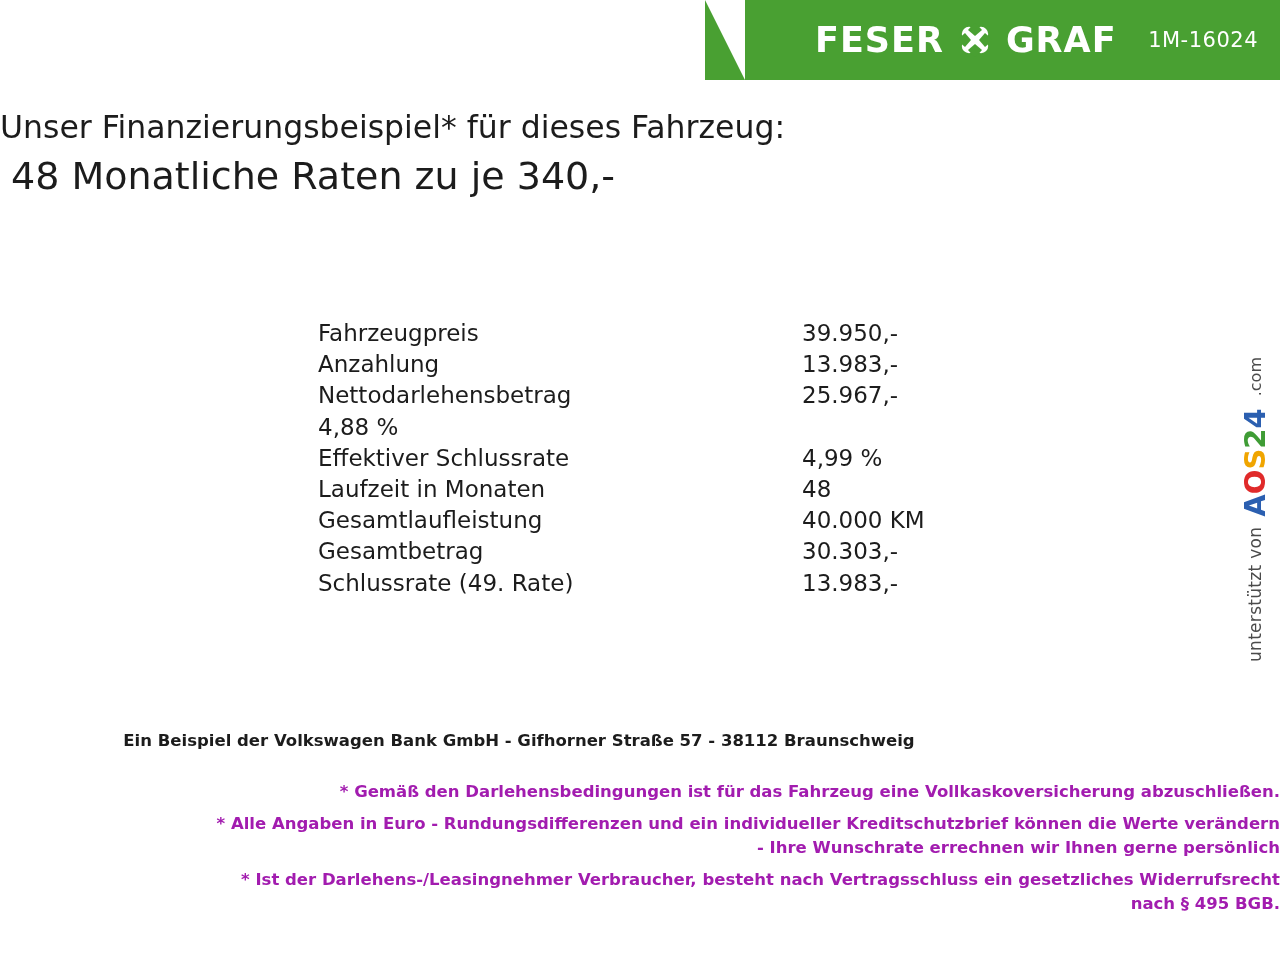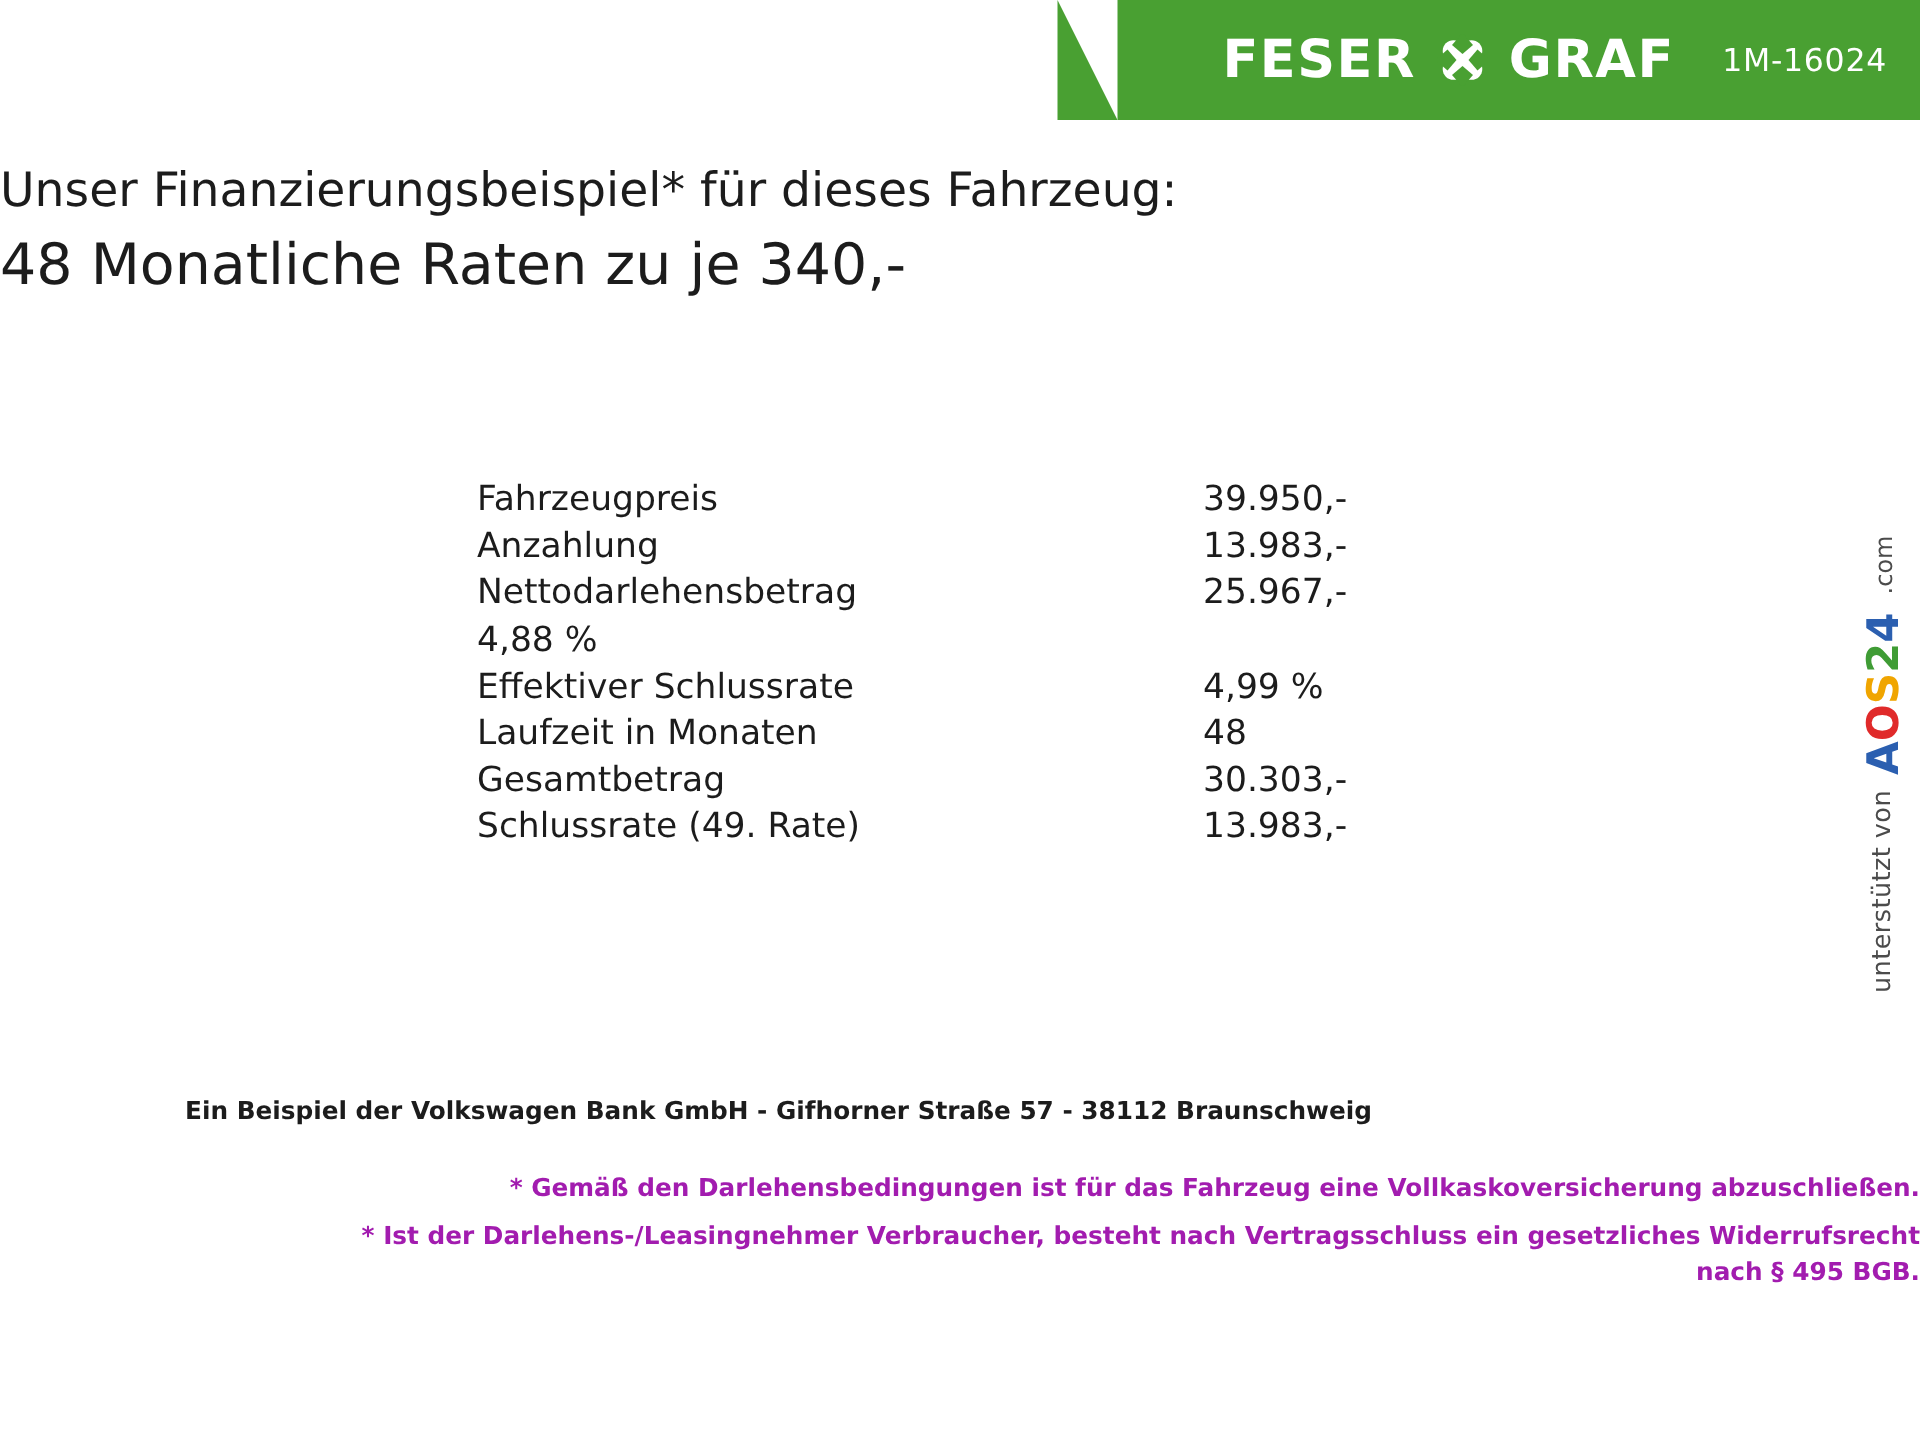--- a/index.html
+++ b/index.html
@@ -87,20 +87,21 @@
     color: #1c1c1c;
     line-height: 1.25;
     margin: 0;
   }
   .title-sub {
     font-size: 38px;
     font-weight: normal;
     color: #1c1c1c;
     line-height: 1.25;
     margin: 6px 0 0 0;
+    padding-left: 11px;
   }
 
   
   .details {
     position: absolute;
     top: 320px;
     left: 278px;
     width: 700px;
   }
   .detail-row {
@@ -244,33 +245,41 @@
     </div>
     <div class="detail-row">
       <span class="detail-label">Effektiver Schlussrate</span>
       <span class="detail-value">4,99 %</span>
     </div>
     <div class="detail-row">
       <span class="detail-label">Laufzeit in Monaten</span>
       <span class="detail-value">48</span>
     </div>
     <div class="detail-row">
+      <span class="detail-label">Gesamtlaufleistung</span>
+      <span class="detail-value">40.000 KM</span>
+    </div>
+    <div class="detail-row">
       <span class="detail-label">Gesamtbetrag</span>
       <span class="detail-value">30.303,-</span>
     </div>
     <div class="detail-row">
       <span class="detail-label">Schlussrate (49. Rate)</span>
       <span class="detail-value">13.983,-</span>
     </div>
   </div>
 
   <div class="bank-line">Ein Beispiel der Volkswagen Bank GmbH - Gifhorner Straße 57 - 38112 Braunschweig</div>
 
   <div class="disclaimers">
     <p>* Gemäß den Darlehensbedingungen ist für das Fahrzeug eine Vollkaskoversicherung abzuschließen.</p>
+    <p>
+      <span>* Alle Angaben in Euro - Rundungsdifferenzen und ein individueller Kreditschutzbrief können die Werte verändern</span><br>
+      <span>- Ihre Wunschrate errechnen wir Ihnen gerne persönlich</span>
+    </p>
     <p>
       <span>* Ist der Darlehens-/Leasingnehmer Verbraucher, besteht nach Vertragsschluss ein gesetzliches Widerrufsrecht</span><br>
       <span>nach § 495 BGB.</span>
     </p>
   </div>
 
   <div class="sponsor">
     <div class="sponsor-inner">
       <span class="sponsor-text">unterstützt von</span>
       <span class="sponsor-logo"><span class="a">A</span><span class="o">O</span><span class="s">S</span><span class="two">2</span><span class="four">4</span></span>

